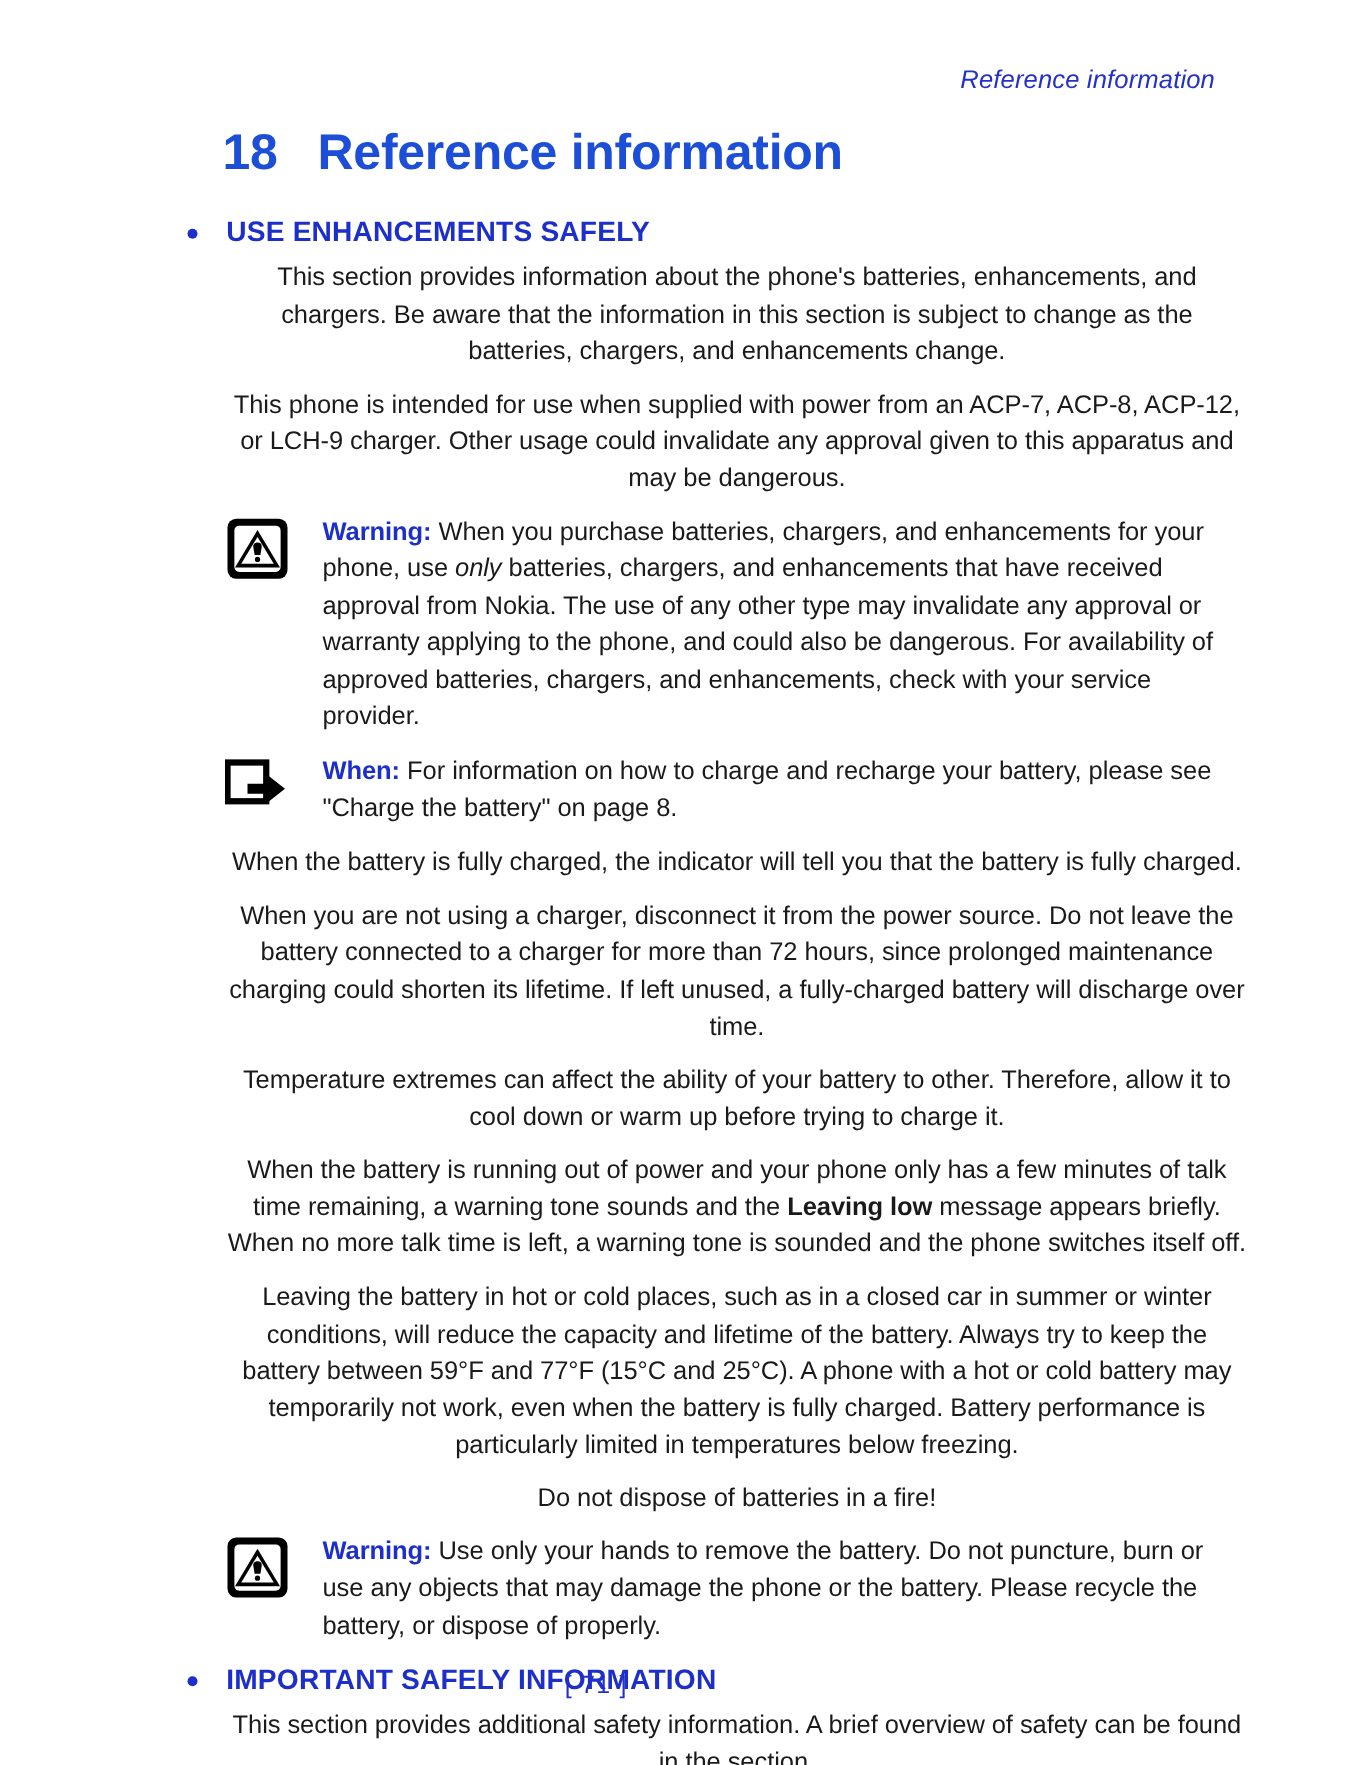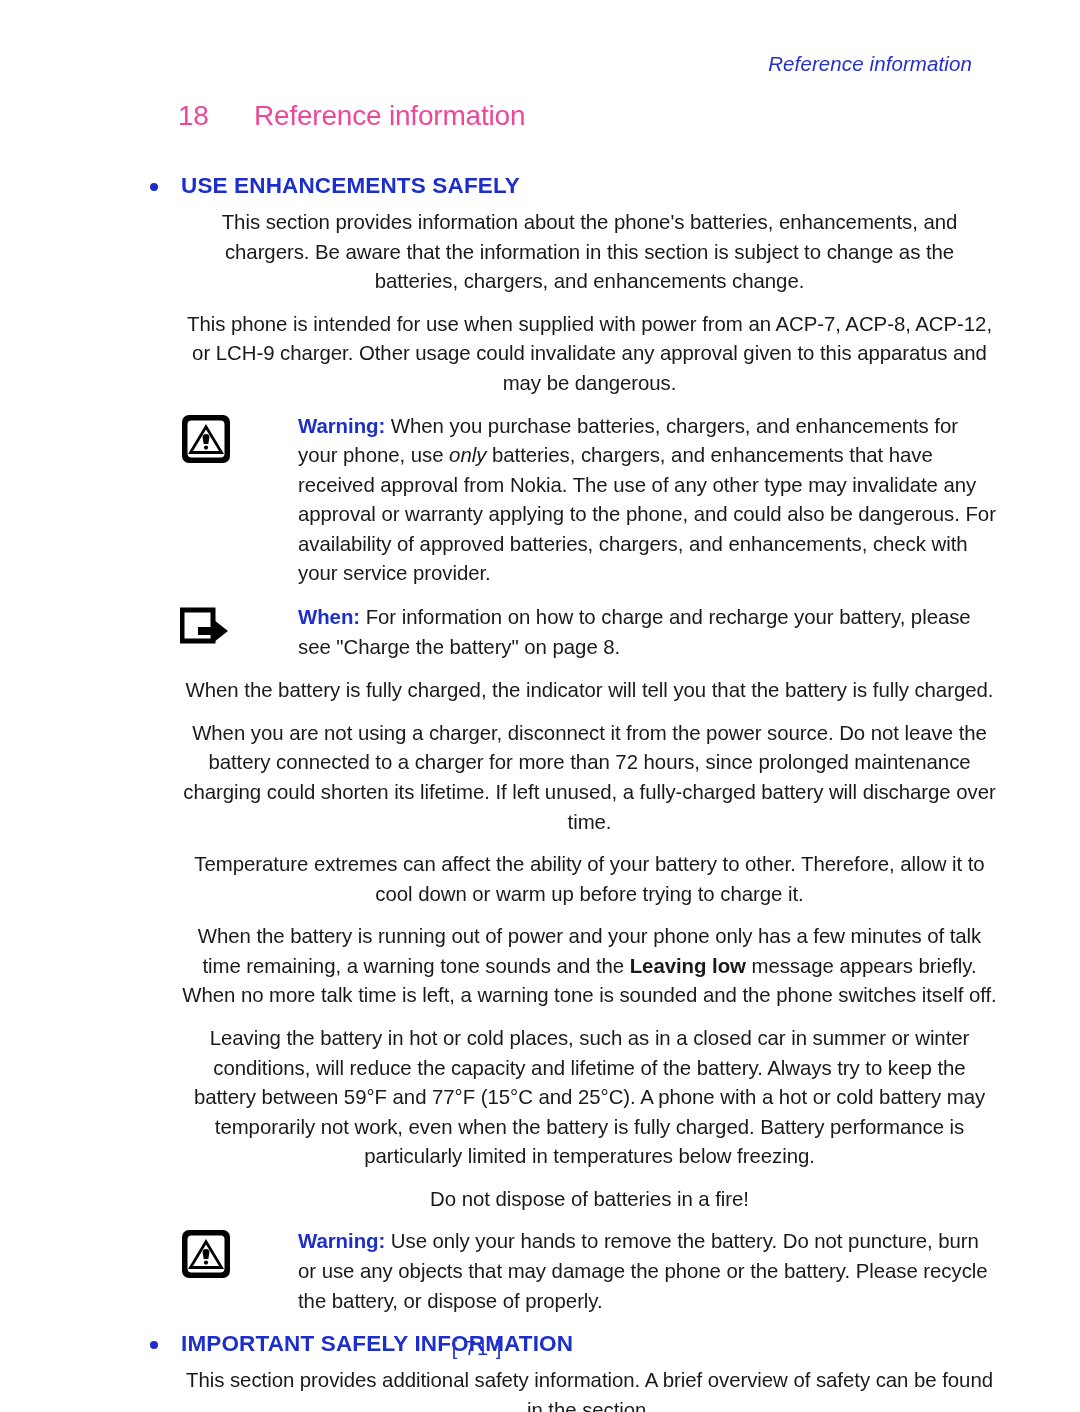--- a/index.html
+++ b/index.html
@@ -31,23 +31,23 @@
     color: #2430c8;
     letter-spacing: 0.1px;
     white-space: nowrap;
   }
 
   
   .chapter-title {
     position: absolute;
     top: 100px;
     left: 178px;
-    font-size: 28px;
-    font-weight: normal;
-    color: #ec4899;
+    font-size: 40px;
+    font-weight: bold;
+    color: #1d4ed8;
     letter-spacing: -0.2px;
     white-space: nowrap;
   }
   .chapter-title .num {
     display: inline-block;
     min-width: 76px;
   }
 
   
   .content {
@@ -95,21 +95,20 @@
     position: relative;
     margin: 6px 0 14px 0;
     padding-left: 112px;
     min-height: 54px;
   }
   .notice .notice-text {
     font-size: 20.4px;
     line-height: 1.45;
     color: #1a1a1a;
     letter-spacing: -0.05px;
-    margin-left: 40px;
   }
   .notice .label {
     font-weight: bold;
     color: #1d2fca;
   }
   .notice .notice-text em { font-style: italic; }
 
   .notice-icon {
     position: absolute;
     left: 34px;

